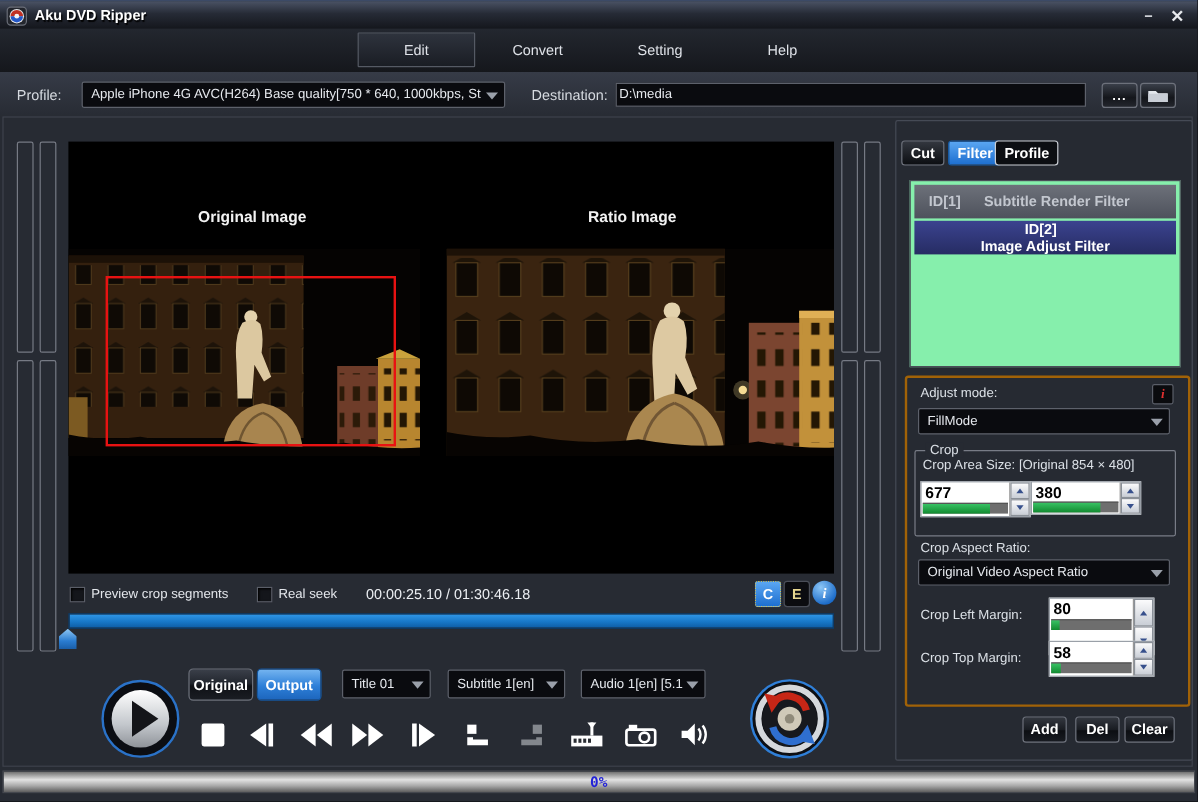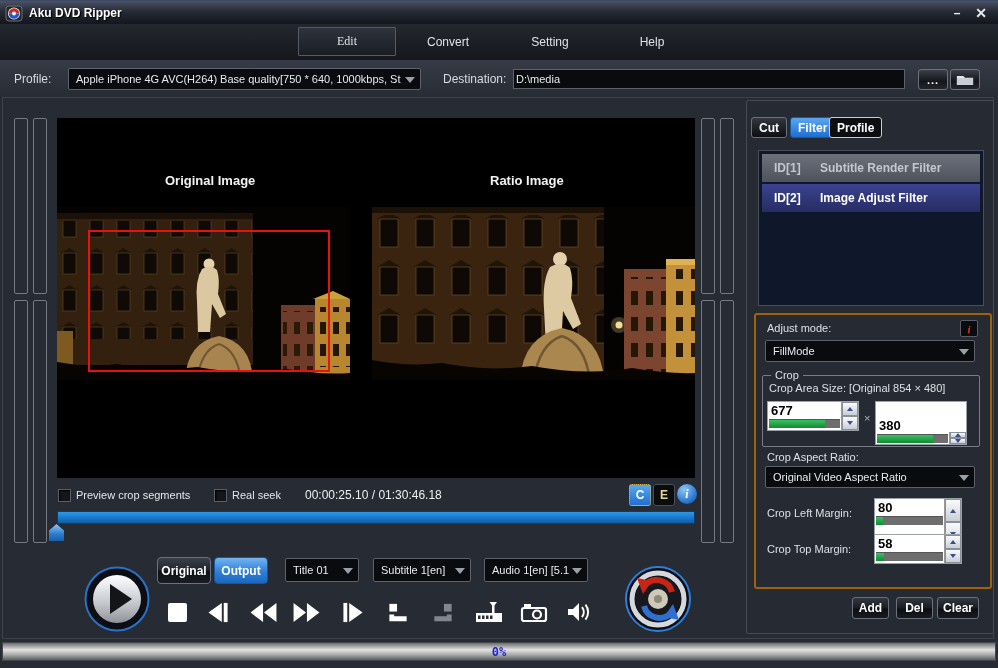--- a/index.html
+++ b/index.html
@@ -12,21 +12,21 @@
     border-top:1px solid #3c4a66;box-sizing:border-box;display:flex;align-items:center;}
   .apptitle{color:#fff;font-weight:bold;font-size:12px;margin-left:6px;text-shadow:1px 1px 1px #000;}
   .winbtn{position:absolute;top:3px;width:22px;height:17px;color:#e8eaee;font-size:12px;
     display:flex;align-items:center;justify-content:center;cursor:pointer;font-weight:bold;}
   
   .menubar{left:0;top:24px;width:998px;height:36px;background:linear-gradient(180deg,#23272f,#15171c);
     border-bottom:1px solid #0a0b0e;}
   .menu-item{position:absolute;top:3px;height:29px;display:flex;align-items:center;justify-content:center;
     color:#dfe2e8;font-size:12px;cursor:pointer;}
   .menu-item.active{background:linear-gradient(180deg,#2e333d,#1a1d24);border:1px solid #555a64;
-    box-sizing:border-box;border-radius:1px;font-family:Liberation Serif, serif;}
+    box-sizing:border-box;border-radius:1px;}
   
   .toolbar{left:0;top:60px;width:998px;height:38px;background:linear-gradient(180deg,#363b47,#272b33);}
   .lbl{position:absolute;color:#d6dae0;font-size:12px;}
   .dd{position:absolute;background:#0a0b0f;border:1px solid #5d616b;border-radius:2px;color:#e6e9ee;
     font-size:11px;display:flex;align-items:center;padding:0 20px 0 7px;box-sizing:border-box;cursor:pointer;
     white-space:nowrap;overflow:hidden;}
   .dd-arrow{position:absolute;right:5px;top:50%;margin-top:-2px;width:0;height:0;
     border-left:5px solid transparent;border-right:5px solid transparent;border-top:6px solid #9aa0aa;}
   .textfield{position:absolute;background:#0a0b0f;border:1px solid #5d616b;color:#e6e9ee;font-size:11px;
     display:flex;align-items:center;padding-left:2px;box-sizing:border-box;}
@@ -61,21 +61,21 @@
   .icnbtn{position:absolute;cursor:pointer;display:flex;align-items:center;justify-content:center;}
   .bigbtn{position:absolute;cursor:pointer;}
   
   .rpanel{left:746px;top:100px;width:248px;height:534px;border:1px solid #454a55;background:#262a32;
     box-sizing:border-box;border-radius:2px;}
   .ptab{position:absolute;height:21px;border-radius:3px;display:flex;align-items:center;justify-content:center;
     font-weight:bold;font-size:12px;color:#fff;padding:0 7px;cursor:pointer;box-sizing:border-box;}
   .ptab-dark{background:linear-gradient(180deg,#33373f,#0c0e12);border:1px solid #6d717b;}
   .ptab-blue{background:linear-gradient(180deg,#5aa6f2,#1e6fd0);border:1px solid #1659a2;}
   .ptab-outline{background:#0c0e12;border:1px solid #c9cdd4;}
-  .flist{position:absolute;left:11px;top:49px;width:226px;height:156px;background:#0f172a;border:1px solid #4a4e58;box-sizing:border-box;}
+  .flist{position:absolute;left:11px;top:49px;width:226px;height:156px;background:#86efac;border:1px solid #4a4e58;box-sizing:border-box;}
   .fitem{position:absolute;left:3px;width:218px;height:28px;display:flex;align-items:center;font-weight:bold;
     font-size:12px;cursor:pointer;}
   .fitem .fid{margin-left:12px;width:46px;}
   .fitem-gray{background:linear-gradient(180deg,#6d717a,#4e525c);color:#c3c7cf;}
   .fitem-sel{background:linear-gradient(180deg,#3b438f,#262c63);color:#fff;}
   .settings{position:absolute;left:7px;top:212px;width:238px;height:276px;border:2px solid #a16207;
     border-radius:3px;box-sizing:border-box;}
   .plbl{position:absolute;color:#dbe0e6;font-size:11px;white-space:nowrap;}
   .groupbox{position:absolute;border:1px solid #787c86;border-radius:2px;box-sizing:border-box;}
   .legend{position:absolute;top:-7px;left:8px;background:#262a32;padding:0 4px;color:#dbe0e6;font-size:11px;}
@@ -354,21 +354,21 @@
   <div class="abs rpanel">
     <div class="ptab ptab-dark" style="left:4px;top:16px;text-align:right;">Cut</div>
     <div class="ptab ptab-blue" style="left:43px;top:16px;">Filter</div>
     <div class="ptab ptab-outline" style="left:82px;top:16px;">Profile</div>
 
     <div class="flist">
       <div class="fitem fitem-gray" style="top:3px;">
         <span class="fid">ID[1]</span>
         <span>Subtitle Render Filter</span>
       </div>
-      <div class="fitem fitem-sel" style="top:33px;">
+      <div class="fitem fitem-sel" style="top:33px;flex-direction:column;">
         <span class="fid">ID[2]</span>
         <span>Image Adjust Filter</span>
       </div>
     </div>
 
     <div class="settings">
       <span class="plbl" style="left:11px;top:7px;">Adjust mode:</span>
       <div class="infobtn" style="right:12px;top:5px;font-style:italic;">i</div>
 
       <div class="dd" style="left:9px;top:25px;width:210px;height:22px;">
@@ -389,21 +389,21 @@
           <div class="spin-btns">
             <div class="spin-b">
                 <span class="tri-up"></span>
               </div>
             <div class="spin-b">
                 <span class="tri-dn"></span>
               </div>
           </div>
         </div>
         <span class="plbl" style="left:101px;top:36px;color:#aeb3ba;">×</span>
-        <div class="spinner" style="left:112px;top:25px;width:92px;height:44px;align-items:flex-end;">
+        <div class="spinner" style="left:96px;top:25px;width:92px;height:28px;">
           <div class="spin-main">
             <div class="spin-val">380</div>
             <div class="spin-bar">
                 <div class="spin-fill" style="width:79%;"></div>
               </div>
           </div>
           <div class="spin-btns">
             <div class="spin-b">
                 <span class="tri-up"></span>
               </div>

